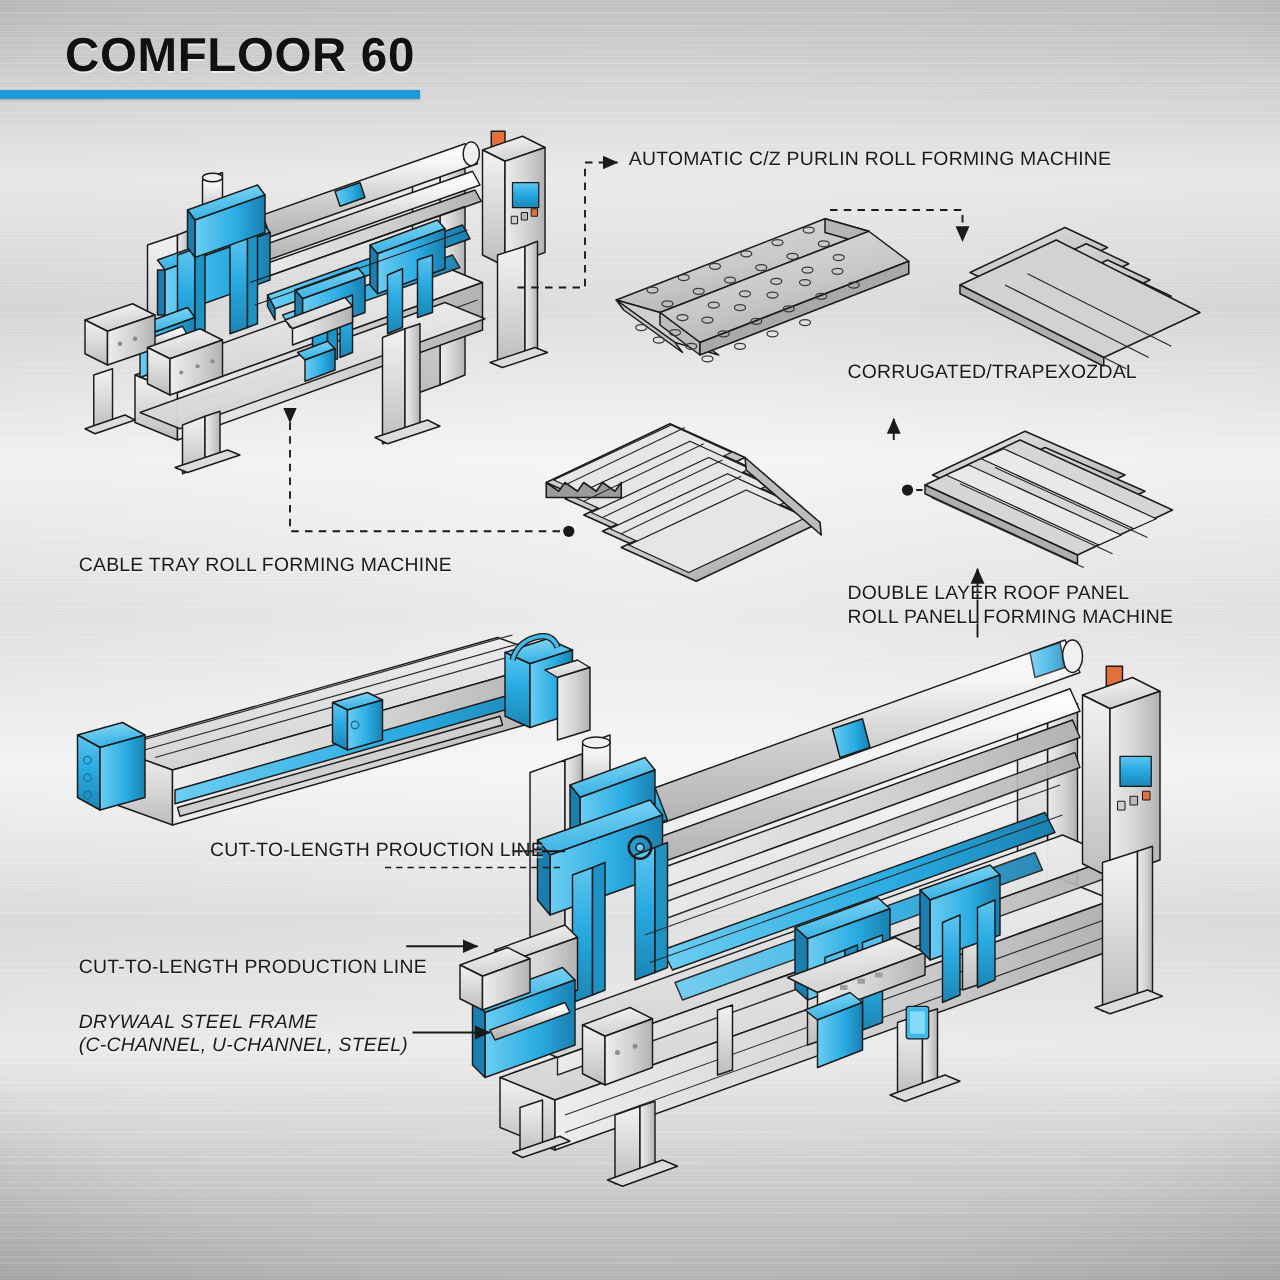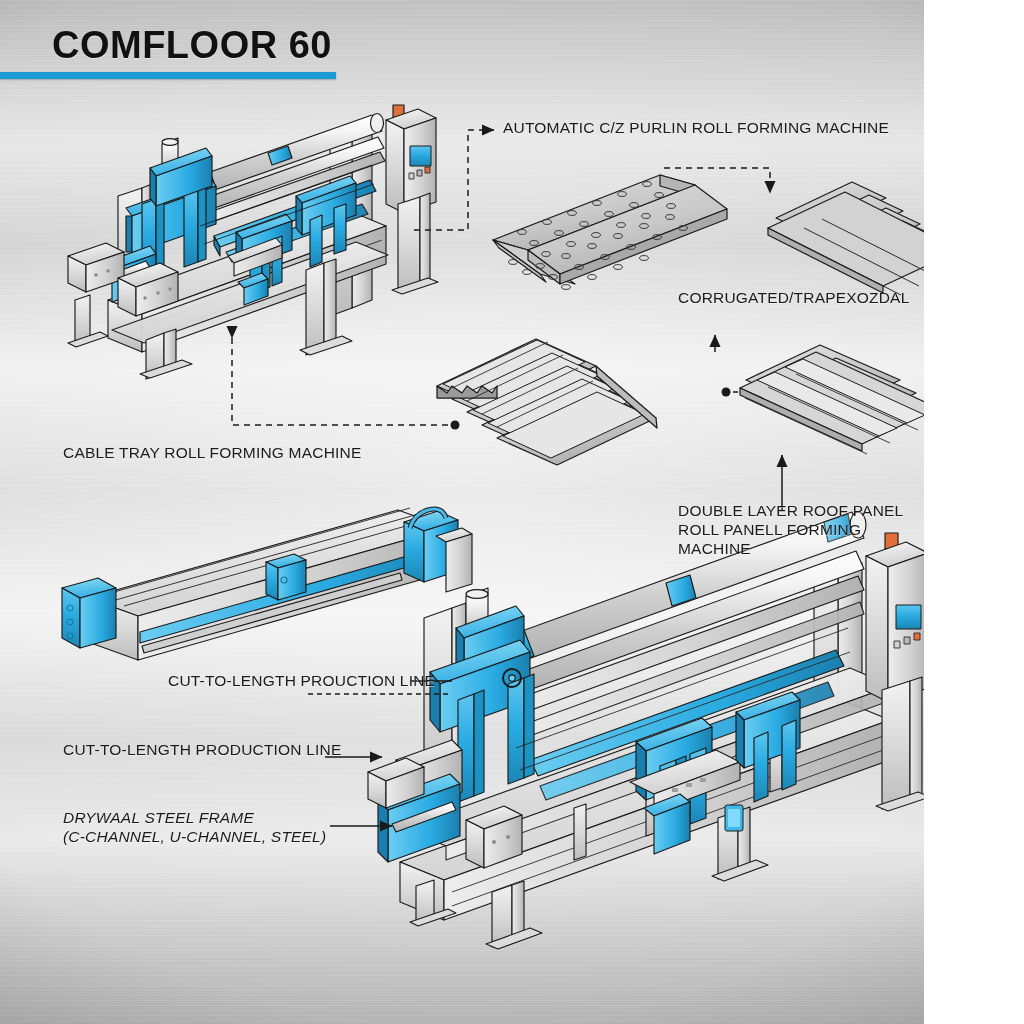--- a/index.html
+++ b/index.html
@@ -1,21 +1,21 @@
 <!DOCTYPE html>
 <html><head>
 <meta charset="utf-8">
 <title>COMFLOOR 60</title>
 <style>
   html,body{margin:0;padding:0;background:#fff;}
   body{font-family:"Liberation Sans",sans-serif;}
 
   #stage{
     position:relative;
-    width:924px;height:1024px;
+    width:1024px;height:1024px;
     overflow:hidden;
     background:
       
       radial-gradient(ellipse 120% 95% at 50% 45%, rgba(255,255,255,0.45) 0%, rgba(255,255,255,0.12) 38%, rgba(0,0,0,0.0) 58%, rgba(0,0,0,0.18) 86%, rgba(0,0,0,0.30) 100%),
       
       repeating-linear-gradient(to bottom,
          rgba(255,255,255,0.12) 0px, rgba(255,255,255,0.12) 1px,
          rgba(0,0,0,0.045) 1px,  rgba(0,0,0,0.045) 2px,
          rgba(255,255,255,0.05) 2px, rgba(255,255,255,0.05) 3px,
          rgba(0,0,0,0.02) 3px, rgba(0,0,0,0.02) 5px),
@@ -573,27 +573,27 @@
   </svg>
 
   <div class="label" style="left:503px;top:118px;">AUTOMATIC C/Z PURLIN ROLL FORMING MACHINE</div>
 
   <div class="label two-line" style="left:678px;top:288px;">
     <div>CORRUGATED/TRAPEXOZDAL</div>
   </div>
 
   <div class="label" style="left:63px;top:443px;">CABLE TRAY ROLL FORMING MACHINE</div>
 
-  <div class="label two-line" style="left:678px;top:465px;margin-top:36px;">
+  <div class="label two-line" style="left:678px;top:465px;">
     <div>DOUBLE LAYER ROOF PANEL</div>
     <div>ROLL PANELL FORMING MACHINE</div>
   </div>
 
   <div class="label" style="left:168px;top:671px;">CUT-TO-LENGTH PROUCTION LINE</div>
 
-  <div class="label" style="left:63px;top:740px;">CUT-TO-LENGTH PRODUCTION LINE</div>
+  <div class="label" style="left:63px;top:764px;">CUT-TO-LENGTH PRODUCTION LINE</div>
 
   <div class="label two-line" style="left:63px;top:808px;font-style:italic;">
     <div>DRYWAAL STEEL FRAME</div>
     <div>(C-CHANNEL, U-CHANNEL, STEEL)</div>
   </div>
 
 </div>
 
 </body></html>

